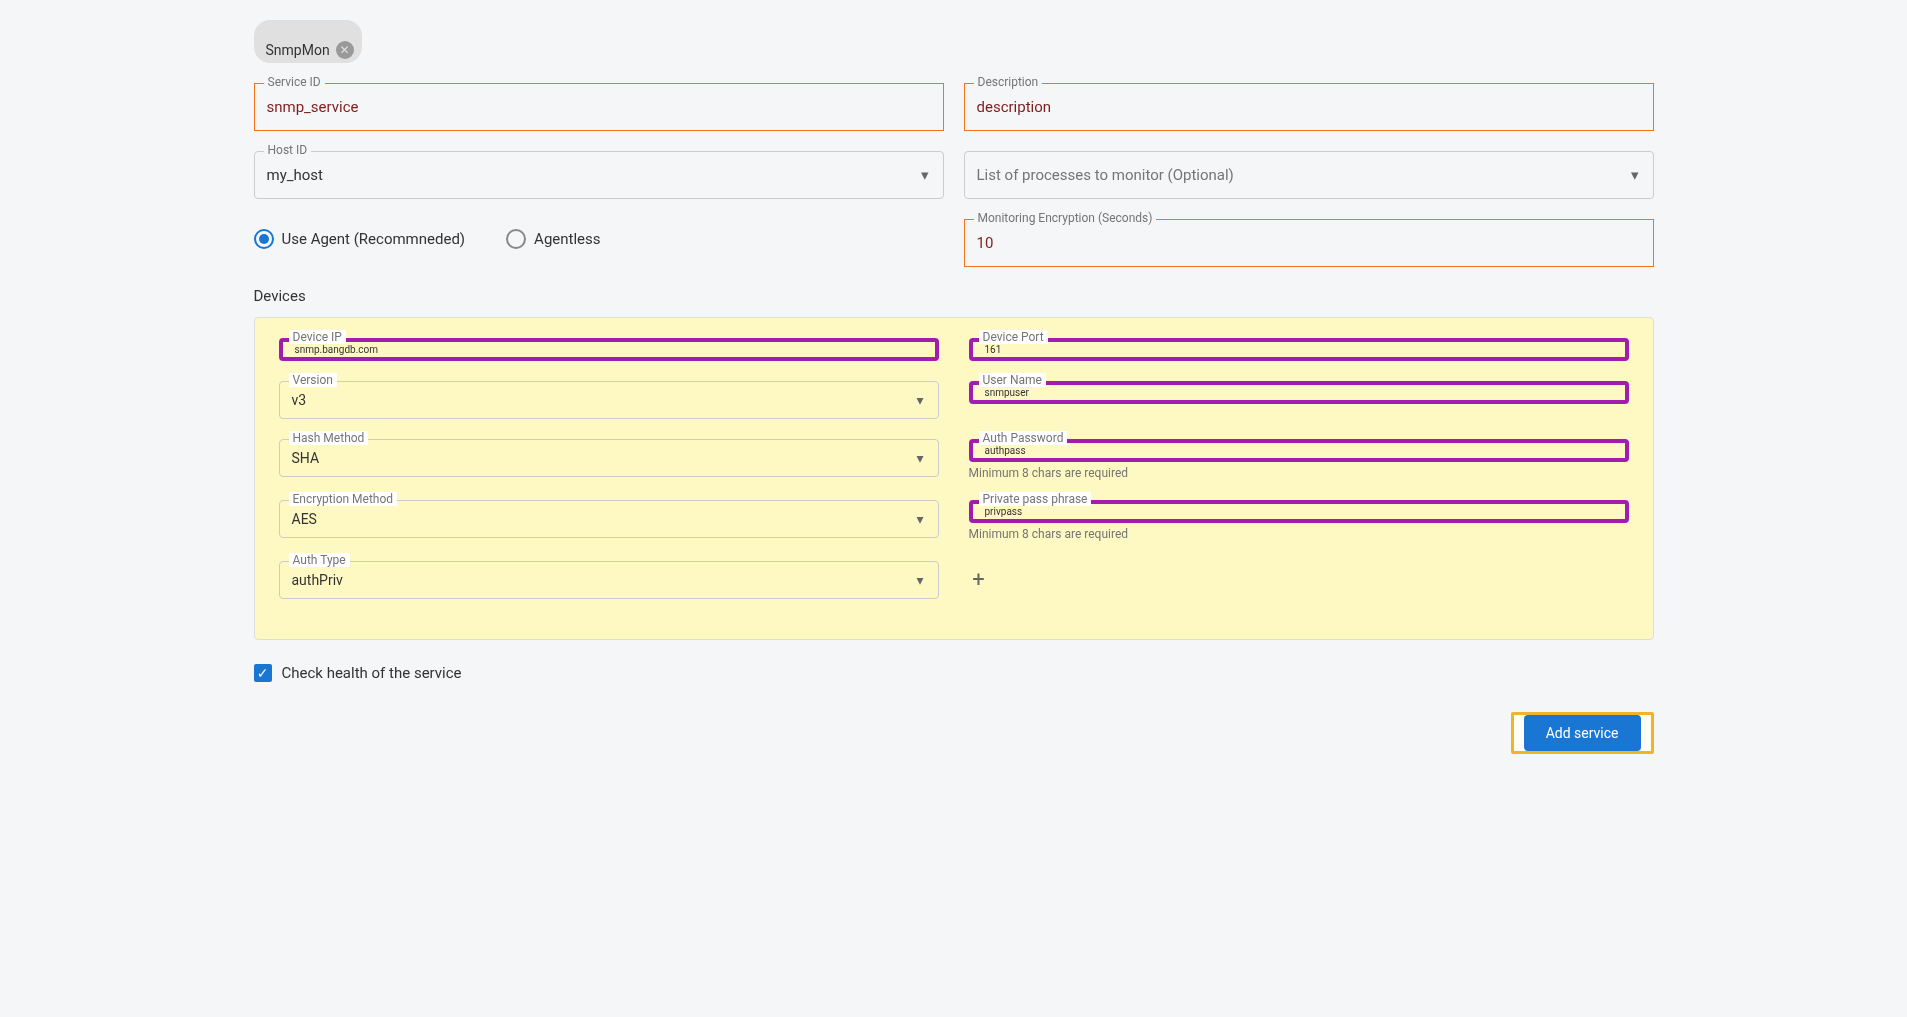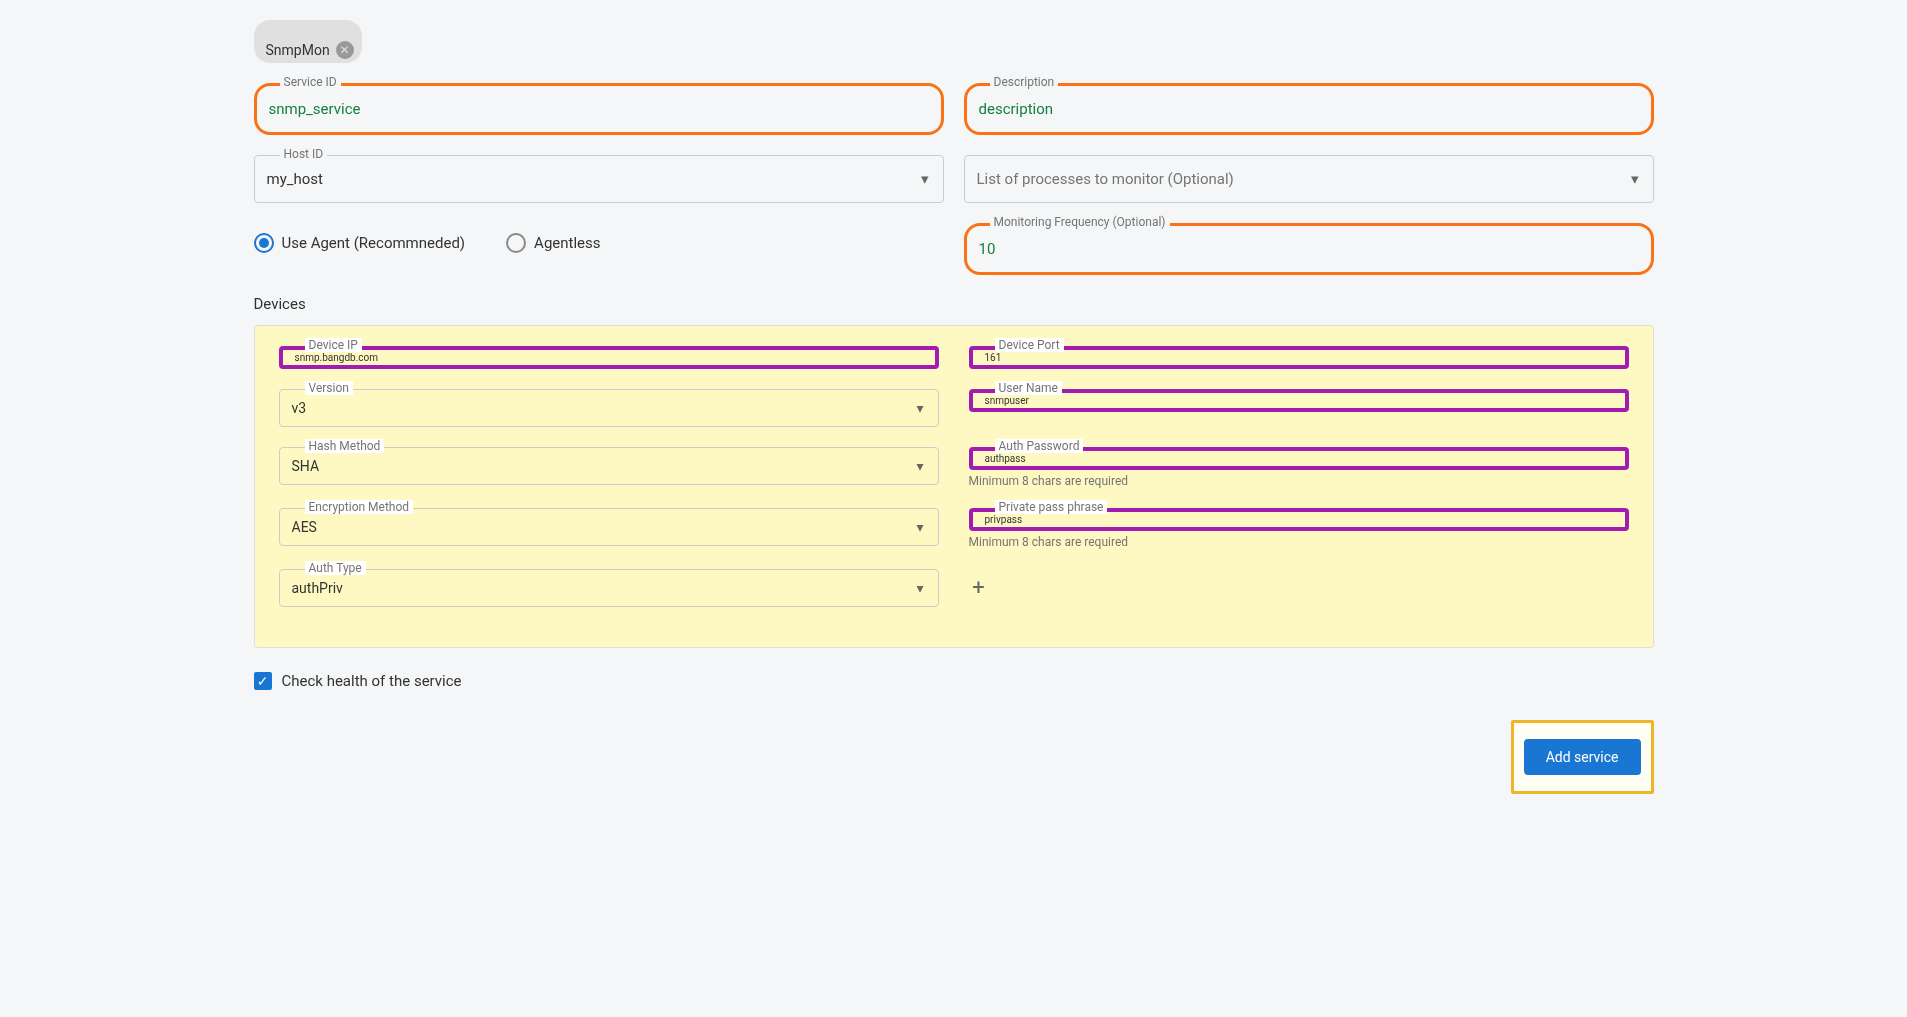--- a/index.html
+++ b/index.html
@@ -52,35 +52,35 @@
     }
     .form-row-2 > * {
       flex: 1;
     }
     .field-wrap {
       position: relative;
     }
     .floating-label {
       position: absolute;
       top: -8px;
-      left: 26px;
+      left: 10px;
       background: #f5f6f7;
       padding: 0 4px;
       font-size: 12px;
       color: #757575;
       z-index: 1;
     }
     .input-field {
       width: 100%;
-      border: 3px solid #f97316;
-      border-radius: 16px;
+      border: 1px solid #f97316;
+      border-radius: 0;
       padding: 14px 12px;
       font-size: 15px;
       background: transparent;
-      color: #15803d;
+      color: #7f1d1d;
     }
     .input-field::placeholder {
       color: #757575;
     }
     .select-field {
       width: 100%;
       border: 1px solid #ccc;
       border-radius: 4px;
       padding: 14px 36px 14px 12px;
       font-size: 15px;
@@ -222,21 +222,21 @@
       color: #333;
     }
     .button-row {
       display: flex;
       justify-content: flex-end;
       margin-top: 30px;
     }
     .highlight-box {
       border: 3px solid #f0b429;
       background: #fffef5;
-      padding: 16px 10px;
+      padding: 0 10px;
       border-radius: 2px;
     }
     .primary-btn {
       background: #1976d2;
       color: #fff;
       border: none;
       border-radius: 4px;
       padding: 10px 22px;
       font-size: 14px;
       cursor: pointer;
@@ -293,21 +293,21 @@
             </span>
           <span class="radio-label">Use Agent (Recommneded)</span>
         </div>
         <div class="radio-opt">
           <span class="radio-circle"></span>
           <span class="radio-label">Agentless</span>
         </div>
       </div>
     </div>
     <div class="field-wrap">
-      <span class="floating-label">Monitoring Frequency (Optional)</span>
+      <span class="floating-label">Monitoring Encryption (Seconds)</span>
       <input class="input-field" value="10" style="">
     </div>
   </div>
 
   <div class="section-label">Devices</div>
 
   <div class="device-panel">
 
     <div class="device-row">
       <div class="device-field-wrap">

